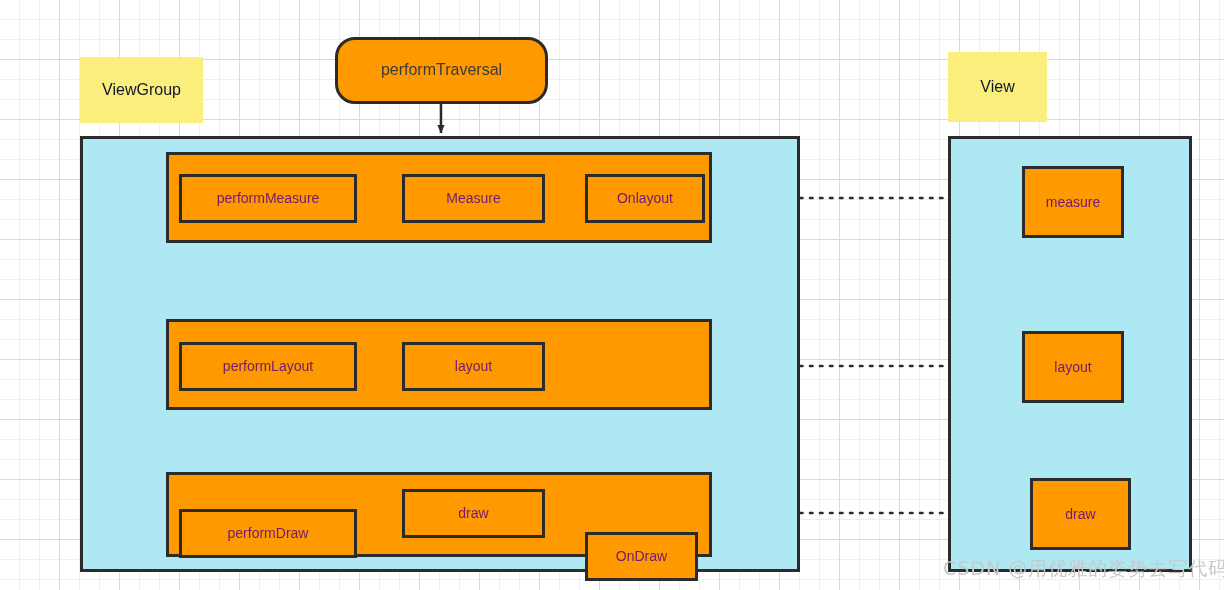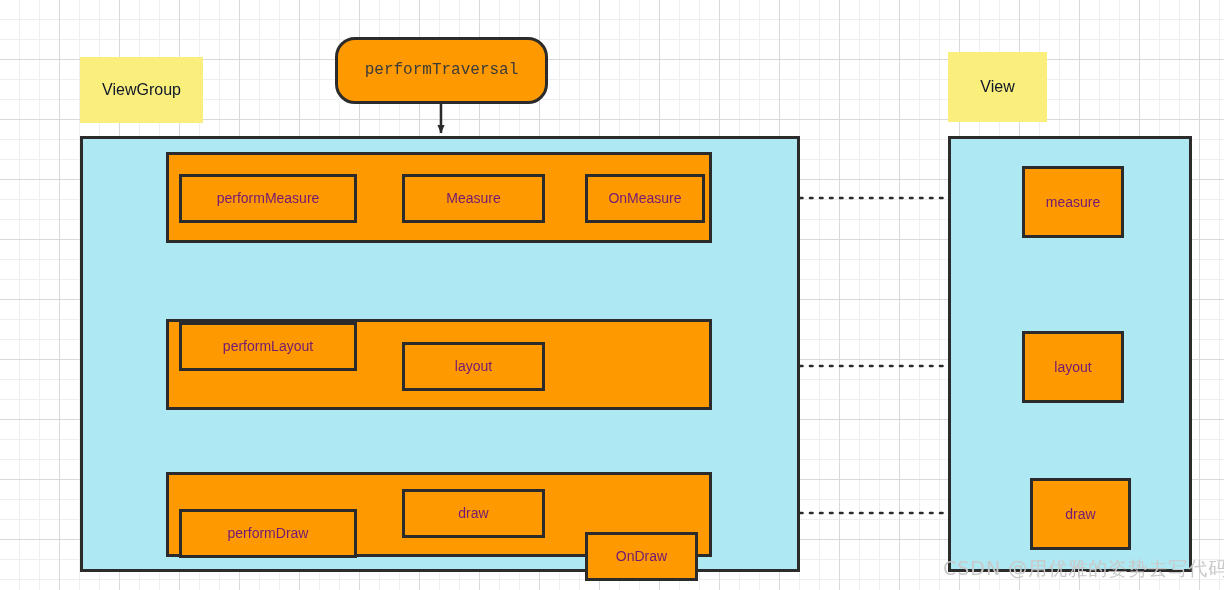--- a/index.html
+++ b/index.html
@@ -66,21 +66,20 @@
     font-size: 14px;
     color: #701a75;
   }
 
   .pill {
     background-color: #FF9900;
     border: 3px solid #2b2b2b;
     border-radius: 20px;
     font-size: 16px;
     color: #3b3b3b;
-    font-family: Liberation Mono, monospace;
   }
 
   
   .svg-layer {
     position: absolute;
     left: 0;
     top: 0;
     width: 1224px;
     height: 590px;
     pointer-events: none;
@@ -131,24 +130,24 @@
     <line x1="700" y1="513" x2="1029" y2="513" stroke="#2b2b2b" stroke-width="2.6" stroke-dasharray="2.5 7.5" stroke-linecap="round" marker-end="url(#arrowDot)"></line>
   </svg>
 
   <div class="node tag-label" style="left:80px; top:57px; width:123px; height:66px;">ViewGroup</div>
 
   <div class="node panel" style="left:80px; top:136px; width:720px; height:436px;"></div>
 
   <div class="node group-band" style="left:166px; top:152px; width:546px; height:91px;"></div>
   <div class="node box" style="left:179px; top:174px; width:178px; height:49px;">performMeasure</div>
   <div class="node box" style="left:402px; top:174px; width:143px; height:49px;">Measure</div>
-  <div class="node box" style="left:585px; top:174px; width:120px; height:49px;">OnMeasure</div>
+  <div class="node box" style="left:585px; top:174px; width:120px; height:49px;">Onlayout</div>
 
   <div class="node group-band" style="left:166px; top:319px; width:546px; height:91px;"></div>
-  <div class="node box" style="left:179px; top:322px; width:178px; height:49px;">performLayout</div>
+  <div class="node box" style="left:179px; top:342px; width:178px; height:49px;">performLayout</div>
   <div class="node box" style="left:402px; top:342px; width:143px; height:49px;">layout</div>
 
   <div class="node group-band" style="left:166px; top:472px; width:546px; height:85px;"></div>
   <div class="node box" style="left:179px; top:489px; width:178px; height:49px;margin-top:20px;">performDraw</div>
   <div class="node box" style="left:402px; top:489px; width:143px; height:49px;">draw</div>
   <div class="node box" style="left:585px; top:489px; width:113px; height:49px;margin-top:43px;">OnDraw</div>
 
   <div class="node pill" style="left:335px; top:37px; width:213px; height:67px;">performTraversal</div>
 
   <div class="node tag-label" style="left:948px; top:52px; width:99px; height:70px;">View</div>

